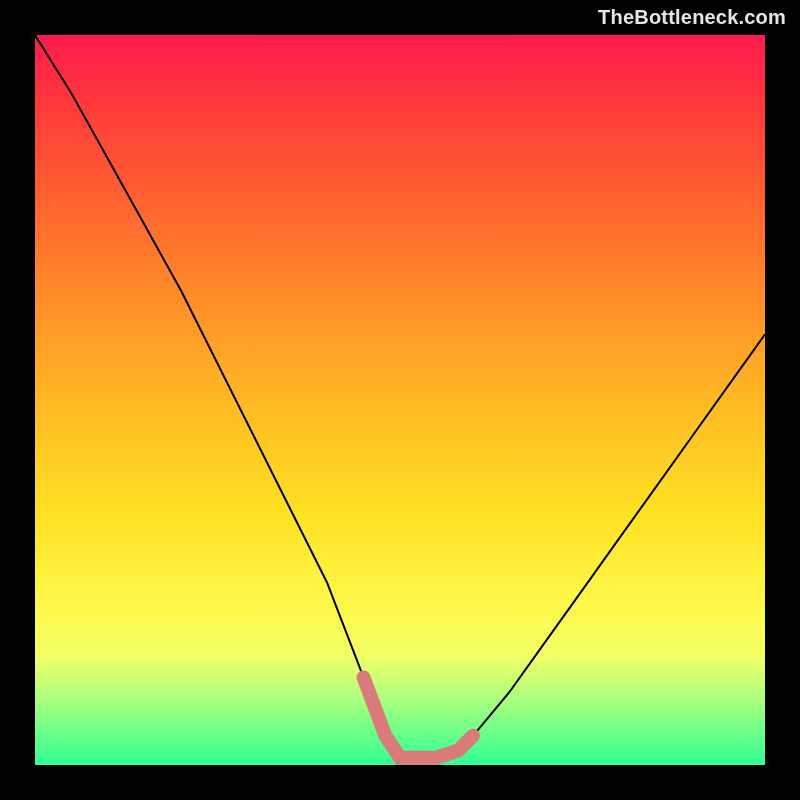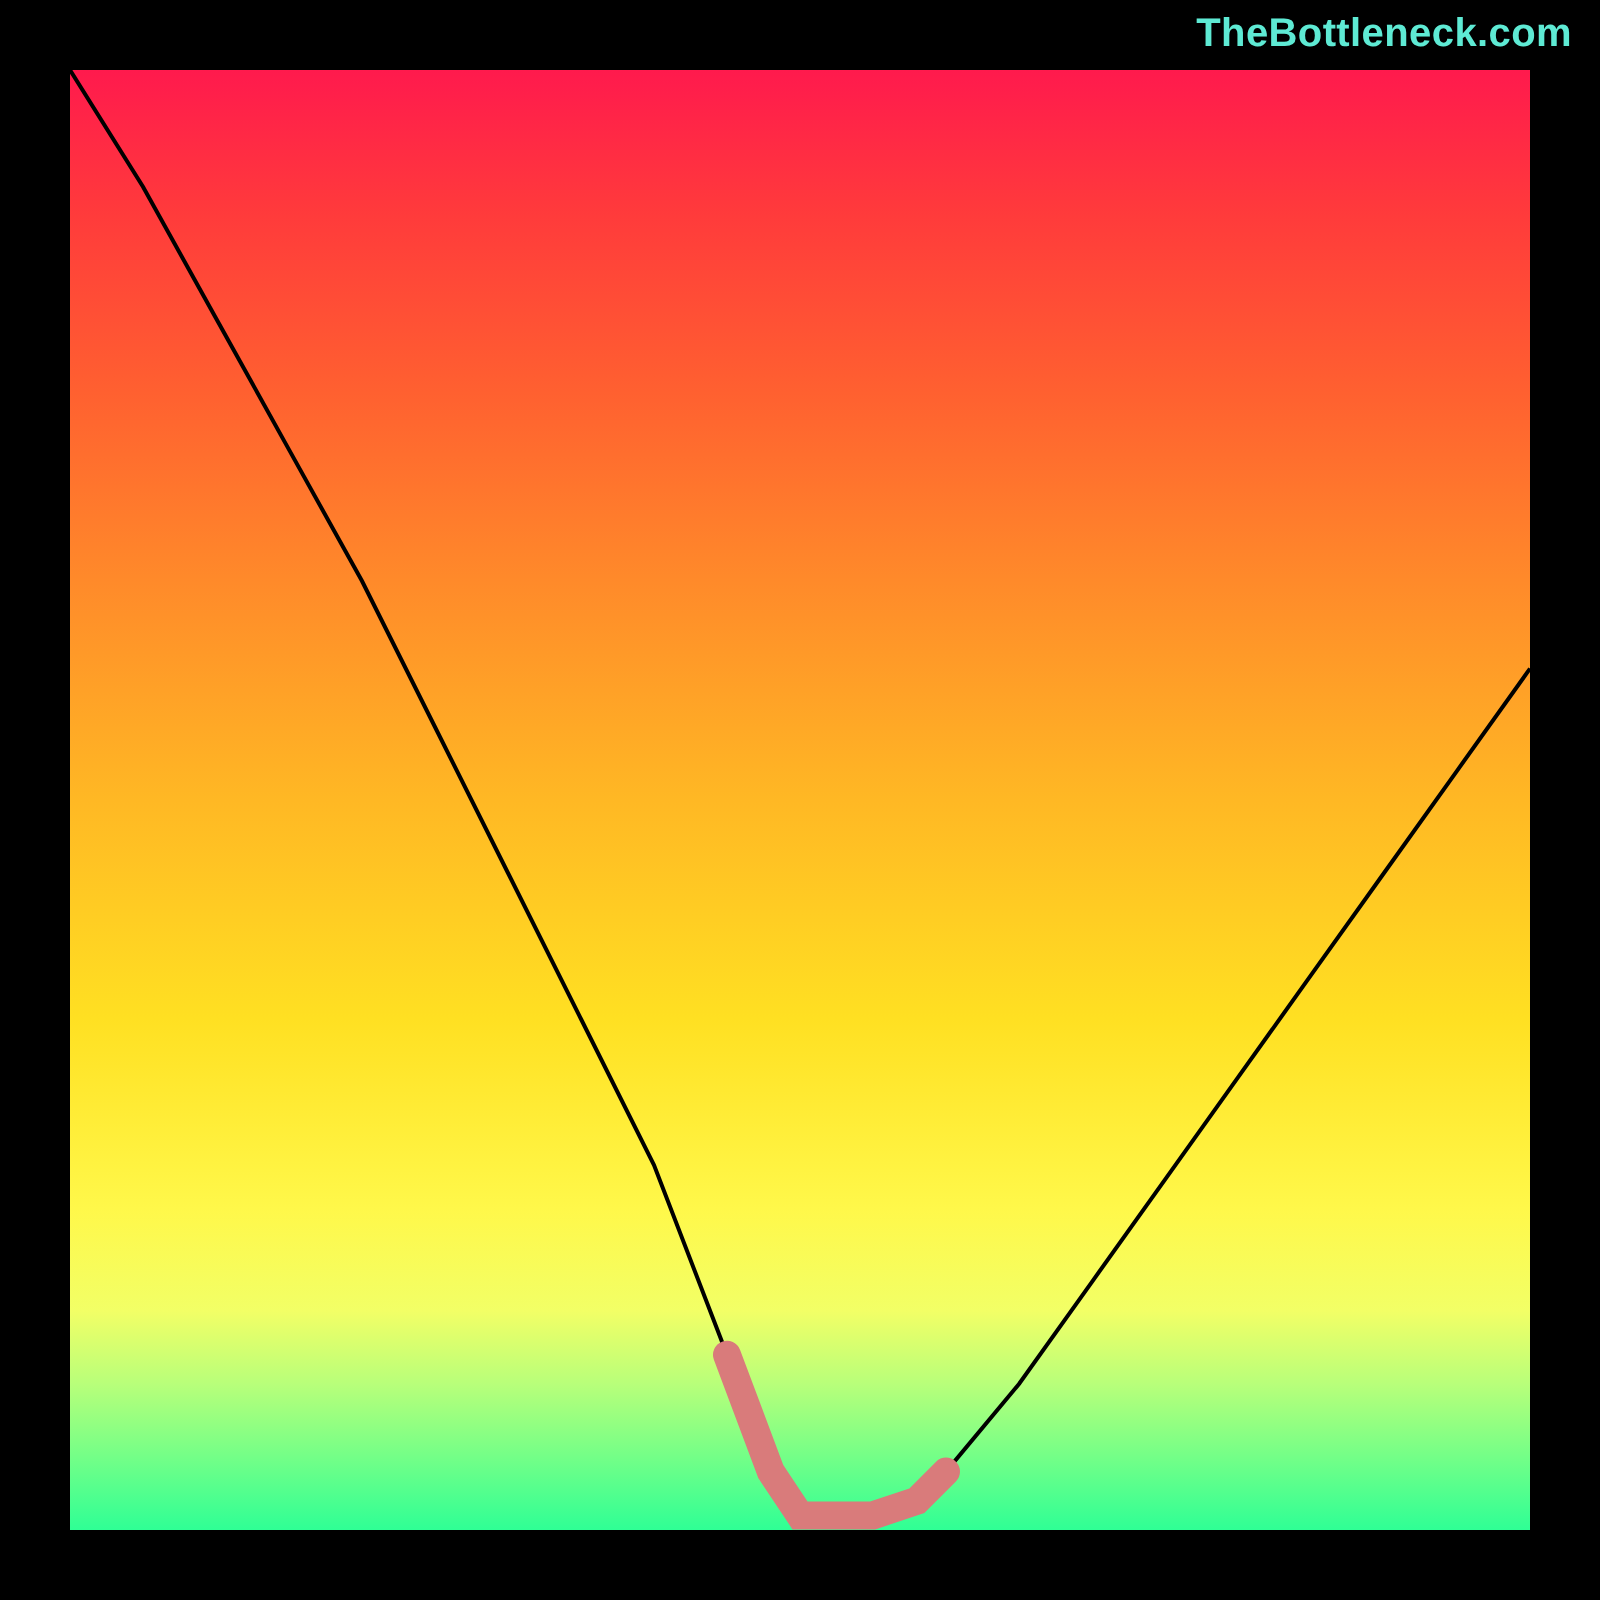--- a/index.html
+++ b/index.html
@@ -37,21 +37,21 @@
       #b8ff7a 90%,
       #2fff95 100%);
   }
   .watermark {
     position: absolute;
     top: 6px;
     right: 14px;
     font-family: Arial, Helvetica, sans-serif;
     font-size: 20px;
     font-weight: 600;
-    color: #5eead4;
+    color: #e5e5e5;
     letter-spacing: 0.2px;
     text-align: right;
   }
   svg.curve {
     position: absolute;
     top: 0;
     left: 0;
     width: 730px;
     height: 730px;
   }

